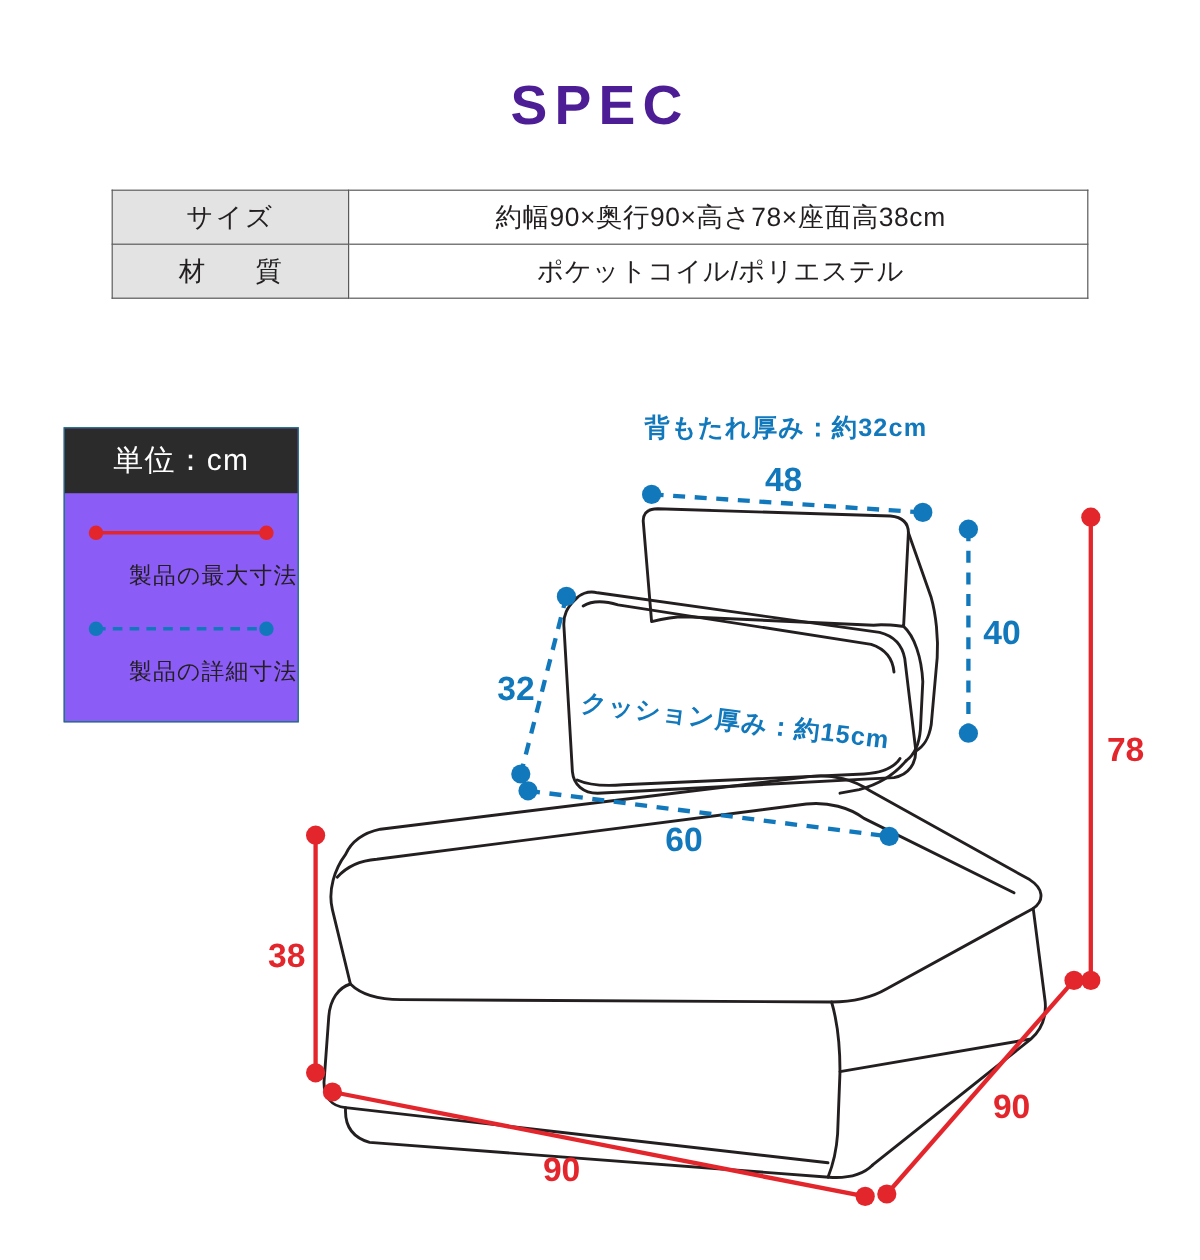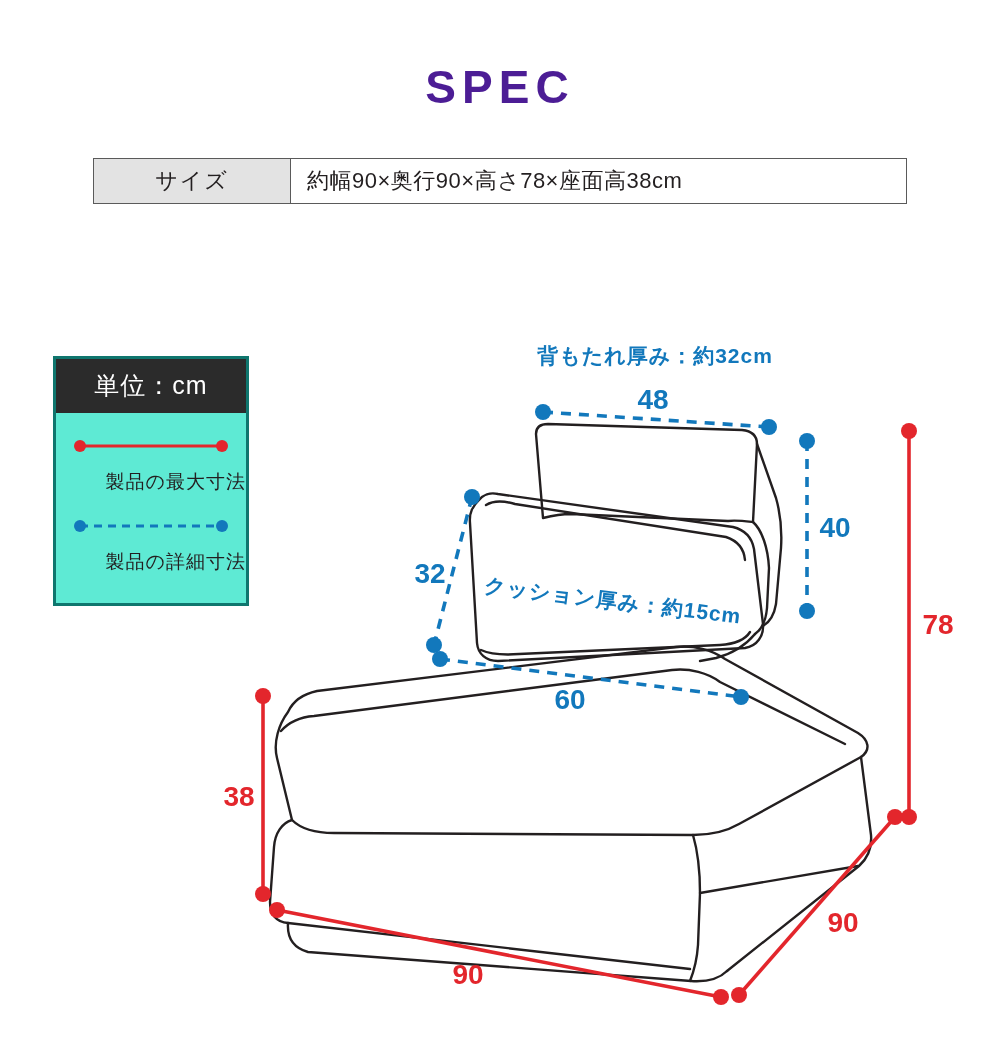--- a/index.html
+++ b/index.html
@@ -52,35 +52,35 @@
   }
   .spec-table th {
     width: 197px;
     background: #e3e3e3;
     text-align: center;
     letter-spacing: 2px;
     color: #231f20;
   }
   .spec-table th.wide-space { letter-spacing: 10px; text-indent: 10px; }
   .spec-table td {
-    padding-left: 16px;
-    text-align: left;
+    padding-left: 5px;
+    text-align: center;
     background: #ffffff;
     letter-spacing: 0.5px;
   }
 
   
   .legend {
     position: absolute;
     left: 53px;
     top: 356px;
     width: 196px;
-    border: 3px solid #0f766e;
+    border: 1px solid #0f766e;
     box-sizing: border-box;
-    background: #5eead4;
+    background: #8b5cf6;
   }
   .legend-header {
     background: #2b2b2b;
     color: #ffffff;
     text-align: center;
     font-size: 25px;
     padding: 10px 0 11px;
     letter-spacing: 1px;
   }
   .legend-body { padding: 16px 0 14px; }
@@ -113,20 +113,24 @@
 </head>
 <body>
 
 <div class="spec-title">SPEC</div>
 
 <table class="spec-table">
   <tbody>
     <tr>
       <th>サイズ</th>
       <td>約幅90×奥行90×高さ78×座面高38cm</td>
+    </tr>
+    <tr>
+      <th class="wide-space">材　質</th>
+      <td>ポケットコイル/ポリエステル</td>
     </tr>
   </tbody>
 </table>
 
 <div class="legend">
   <div class="legend-header">単位：cm</div>
   <div class="legend-body">
 
     <div class="legend-row">
       <svg class="legend-sample" viewBox="0 0 156 14">

